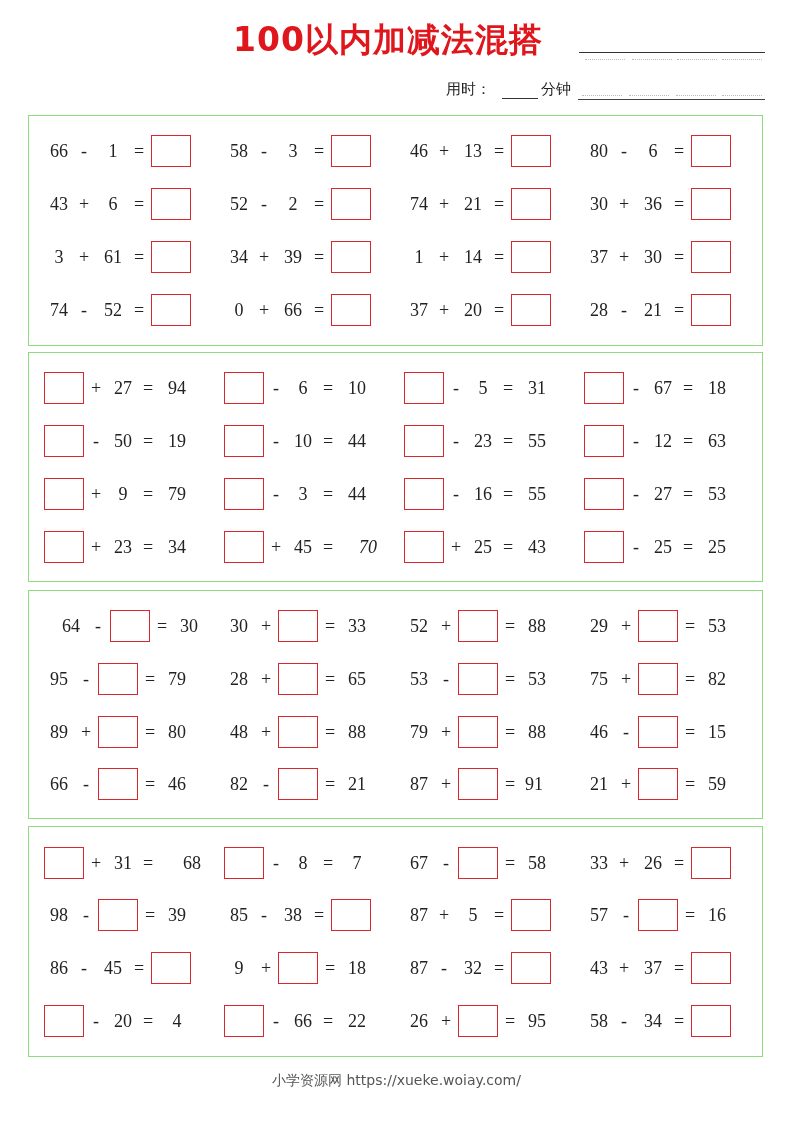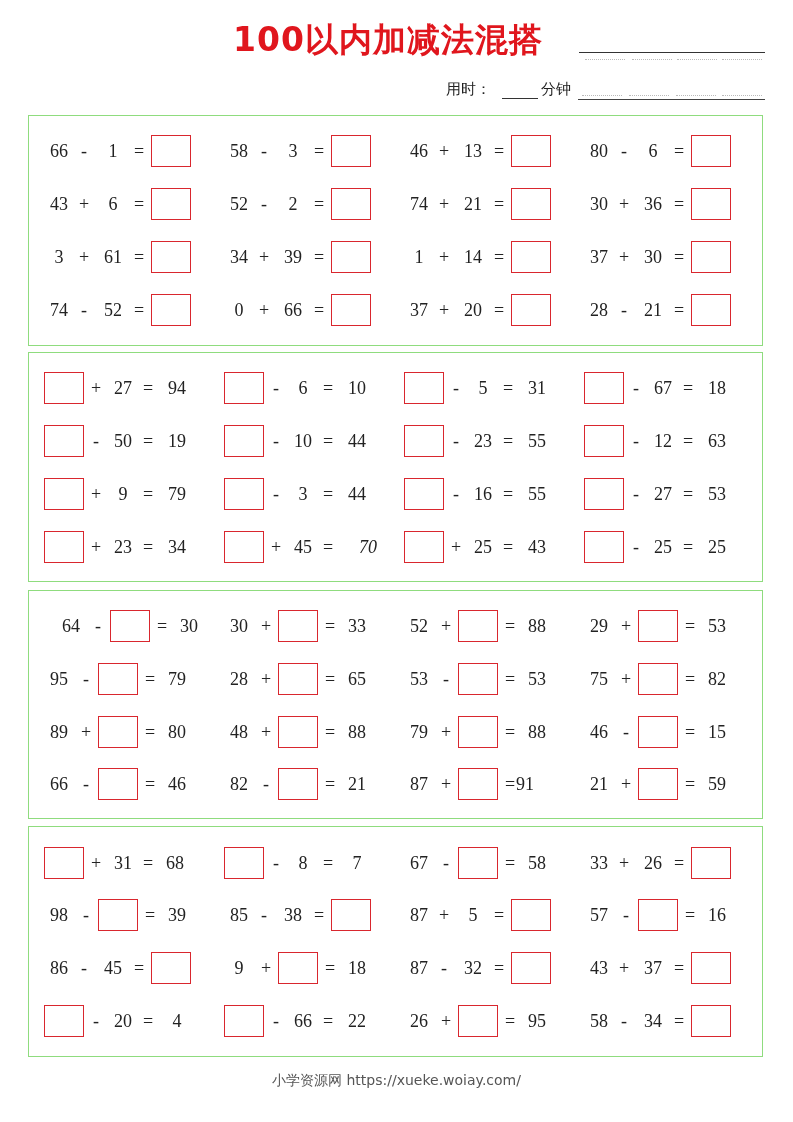--- a/index.html
+++ b/index.html
@@ -461,35 +461,35 @@
       <div class="tok" style="left: 38px; width: 16px;">-</div>
       <div class="box" style="left: 58px;"></div>
       <div class="tok" style="left: 103px; width: 14px;">=</div>
       <div class="tok" style="left: 124px; width: 26px;">21</div>
     </div>
     <div class="cell" style="left: 400px; top: 768px;">
       <div class="tok" style="left: 6px; width: 26px;">87</div>
       <div class="tok" style="left: 38px; width: 16px;">+</div>
       <div class="box" style="left: 58px;"></div>
       <div class="tok" style="left: 103px; width: 14px;">=</div>
-      <div class="tok" style="left: 112px; width: 26px;">91</div>
+      <div class="tok" style="left: 121px; width: 26px;">91</div>
     </div>
     <div class="cell" style="left: 580px; top: 768px;">
       <div class="tok" style="left: 6px; width: 26px;">21</div>
       <div class="tok" style="left: 38px; width: 16px;">+</div>
       <div class="box" style="left: 58px;"></div>
       <div class="tok" style="left: 103px; width: 14px;">=</div>
       <div class="tok" style="left: 124px; width: 26px;">59</div>
     </div>
     <div class="cell" style="left: 40px; top: 847px;">
       <div class="box" style="left: 4px;"></div>
       <div class="tok" style="left: 48px; width: 16px;">+</div>
       <div class="tok" style="left: 70px; width: 26px;">31</div>
       <div class="tok" style="left: 101px; width: 14px;">=</div>
-      <div class="tok" style="left: 122px; width: 26px;">68</div>
+      <div class="tok" style="left: 139px; width: 26px;">68</div>
     </div>
     <div class="cell" style="left: 220px; top: 847px;">
       <div class="box" style="left: 4px;"></div>
       <div class="tok" style="left: 48px; width: 16px;">-</div>
       <div class="tok" style="left: 70px; width: 26px;">8</div>
       <div class="tok" style="left: 101px; width: 14px;">=</div>
       <div class="tok" style="left: 124px; width: 26px;">7</div>
     </div>
     <div class="cell" style="left: 400px; top: 847px;">
       <div class="tok" style="left: 6px; width: 26px;">67</div>

